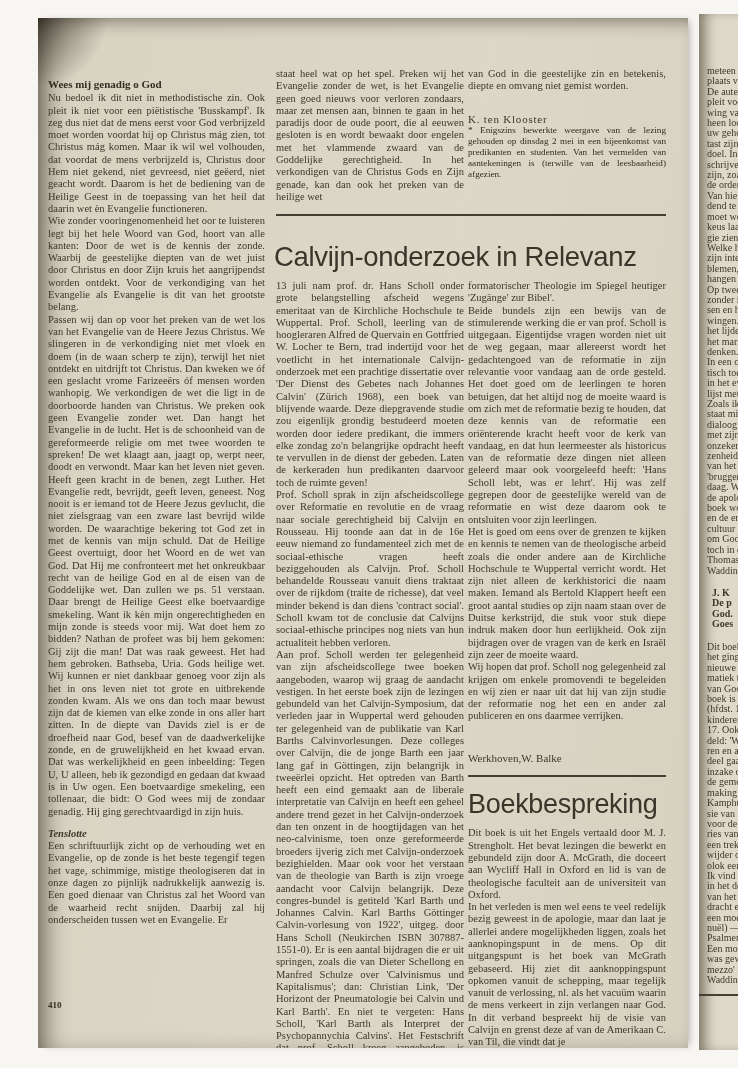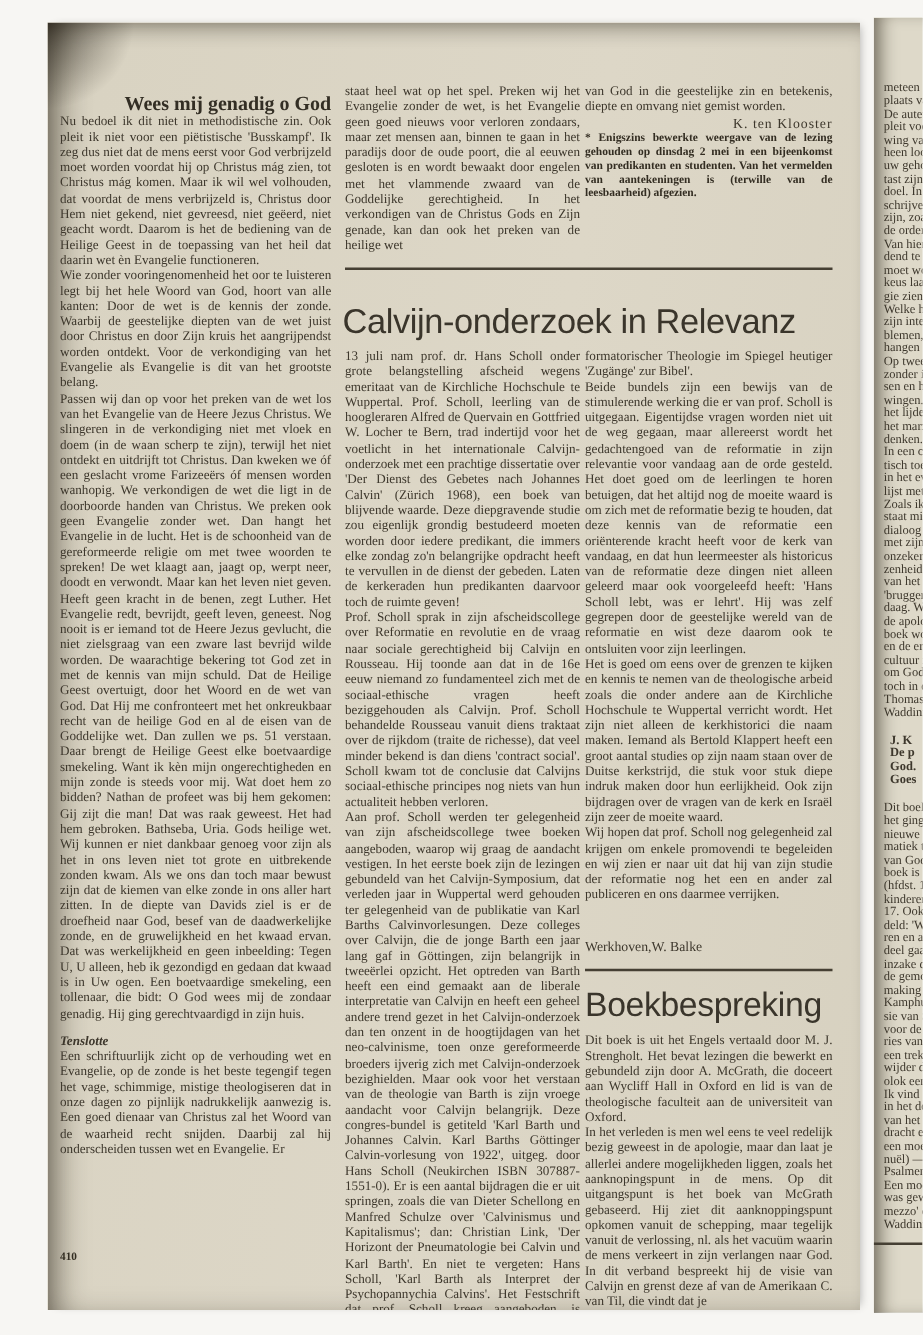--- a/index.html
+++ b/index.html
@@ -22,27 +22,27 @@
     background:radial-gradient(circle at 0 0,rgba(15,10,2,.55),rgba(15,10,2,0) 70%);
     pointer-events:none;
   }
   .page-next{
     left:699px;top:14px;width:39px;height:1036px;
     background:#ded9c9;
     box-shadow:inset 11px 0 14px -6px rgba(25,18,6,.55);
   }
   .col{position:absolute;color:#3d372c;font-size:10.5px;line-height:12.3px;text-align:justify}
   .col p{margin:0}
-  .art-head{margin:0 0 2px;font-size:16px;font-weight:bold;color:#332e24;text-align:right}
+  .art-head{margin:0 0 2px;font-size:11px;font-weight:bold;color:#332e24;text-align:left}
   .tens-head{margin:10px 0 0;font-size:10.5px;font-weight:bold;font-style:italic;text-align:left}
   .col-left{left:10px;top:60px;width:217px}
   .col-mid-top{left:238px;top:50px;width:188px}
   .col-right-top{left:430px;top:50px;width:198px}
-  .sig{ text-align:right;margin-top:0;font-size:11px;letter-spacing:.8px}
-  .footnote{font-weight:bold;font-size:9.2px;line-height:11px;margin-top:12px;color:#332d22}
+  .sig{ text-align:left;margin-top:20px;font-size:11px;letter-spacing:.8px}
+  .footnote{font-weight:normal;font-size:9.2px;line-height:11px;margin-top:12px;color:#332d22}
   .rule{background:#453f33}
   .rule-top{position:absolute;left:238px;top:196px;width:390px;height:2px}
   .calvijn-title{
     position:absolute;left:236px;top:225px;margin:0;white-space:nowrap;
     font-family:"Liberation Sans",sans-serif;font-weight:400;
     font-size:27.5px;line-height:1;letter-spacing:-.3px;color:#3a352b;text-align:left;
   }
   .calvijn-mid{left:238px;top:262px;width:188px}
   .calvijn-right{left:430px;top:262px;width:198px}
   .sig-row{display:flex;justify-content:flex-start;margin-top:29px;font-size:11px}

